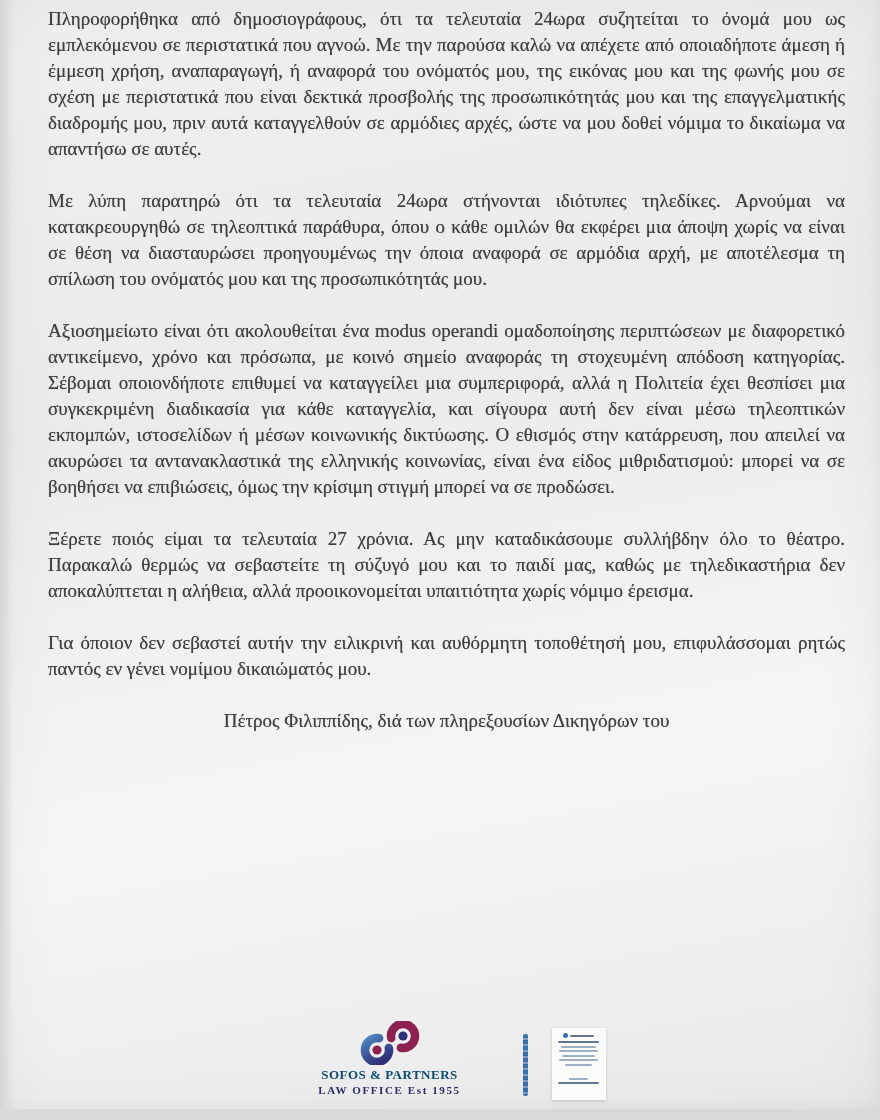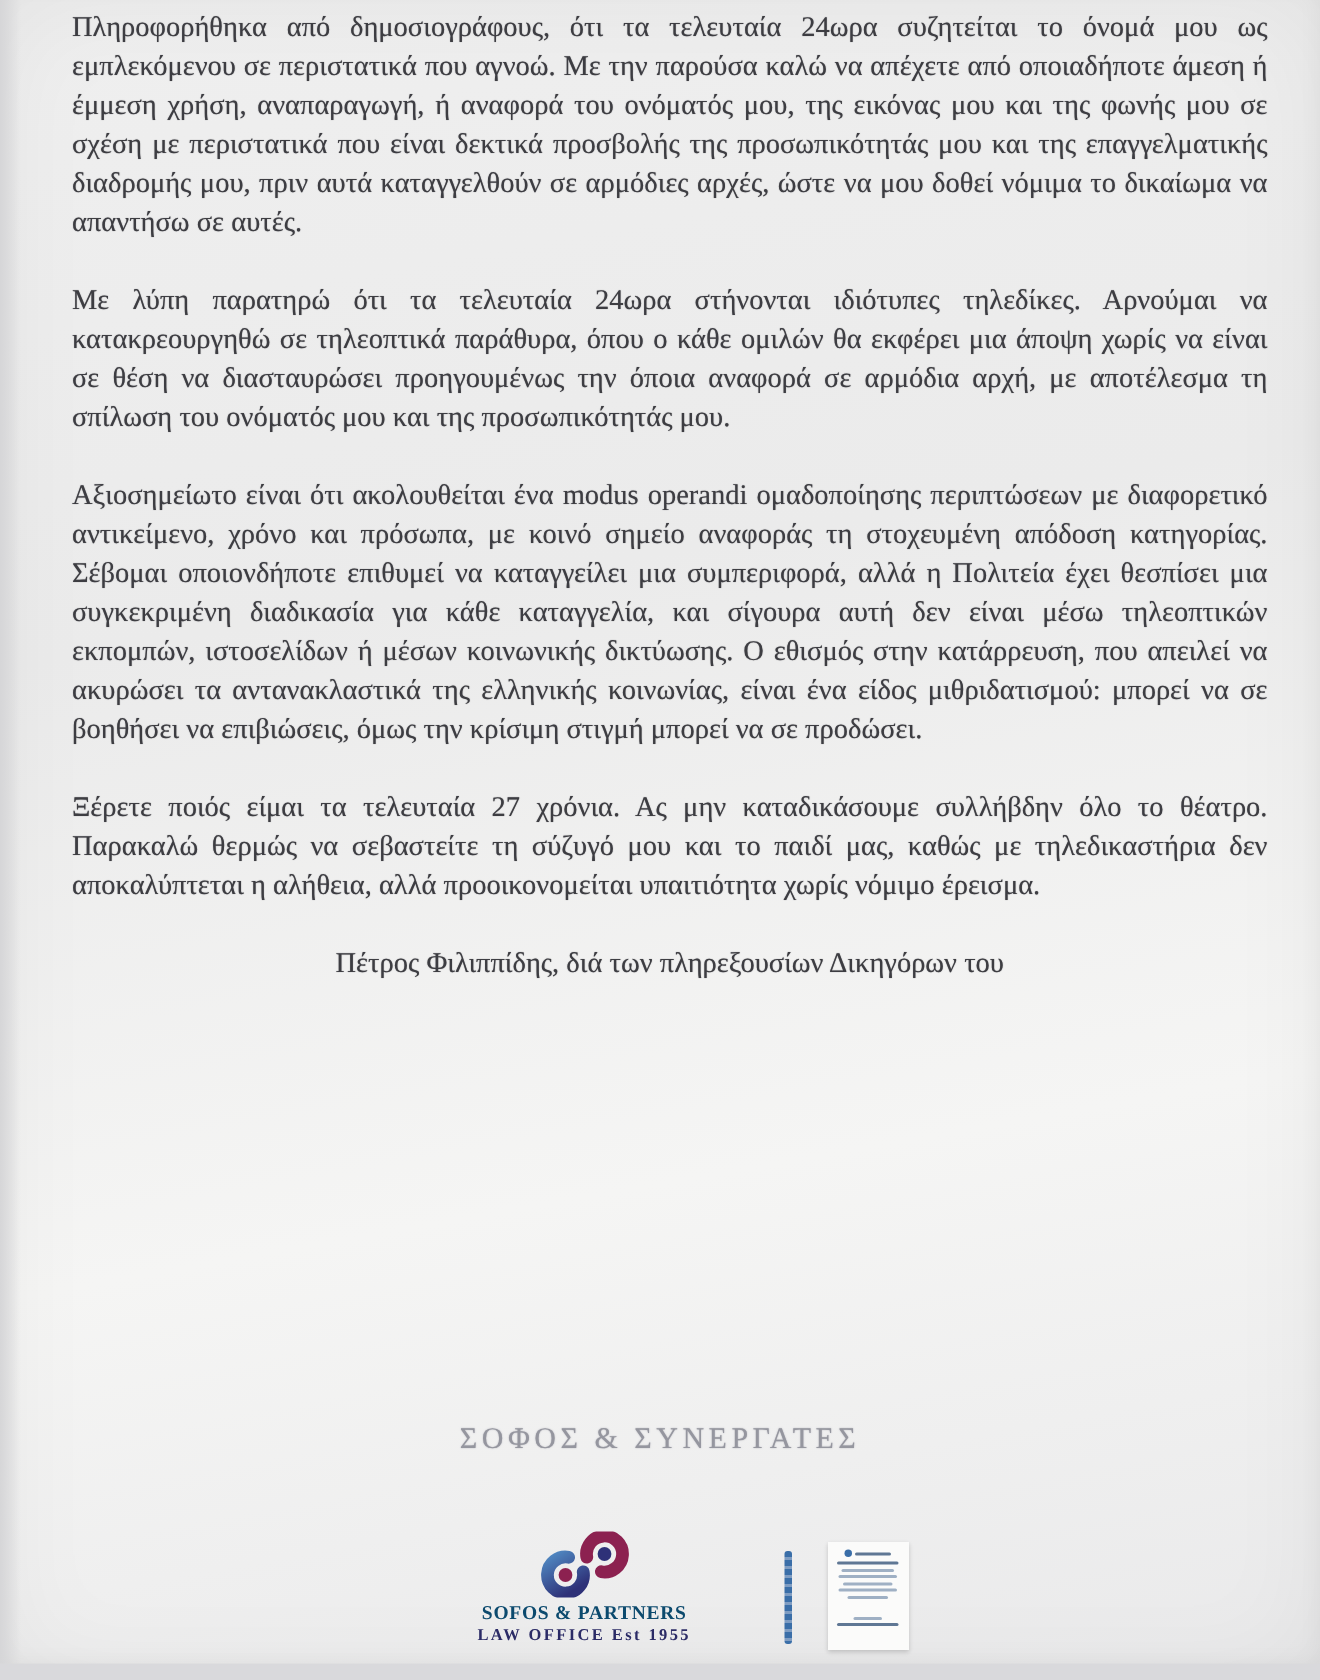--- a/index.html
+++ b/index.html
@@ -84,24 +84,24 @@
 <body>
 
 <div class="page">
   <div class="left-edge"></div>
 
   <div class="letter">
     <p>Πληροφορήθηκα από δημοσιογράφους, ότι τα τελευταία 24ωρα συζητείται το όνομά μου ως εμπλεκόμενου σε περιστατικά που αγνοώ. Με την παρούσα καλώ να απέχετε από οποιαδήποτε άμεση ή έμμεση χρήση, αναπαραγωγή, ή αναφορά του ονόματός μου, της εικόνας μου και της φωνής μου σε σχέση με περιστατικά που είναι δεκτικά προσβολής της προσωπικότητάς μου και της επαγγελματικής διαδρομής μου, πριν αυτά καταγγελθούν σε αρμόδιες αρχές, ώστε να μου δοθεί νόμιμα το δικαίωμα να απαντήσω σε αυτές.</p>
     <p>Με λύπη παρατηρώ ότι τα τελευταία 24ωρα στήνονται ιδιότυπες τηλεδίκες. Αρνούμαι να κατακρεουργηθώ σε τηλεοπτικά παράθυρα, όπου ο κάθε ομιλών θα εκφέρει μια άποψη χωρίς να είναι σε θέση να διασταυρώσει προηγουμένως την όποια αναφορά σε αρμόδια αρχή, με αποτέλεσμα τη σπίλωση του ονόματός μου και της προσωπικότητάς μου.</p>
     <p>Αξιοσημείωτο είναι ότι ακολουθείται ένα modus operandi ομαδοποίησης περιπτώσεων με διαφορετικό αντικείμενο, χρόνο και πρόσωπα, με κοινό σημείο αναφοράς τη στοχευμένη απόδοση κατηγορίας. Σέβομαι οποιονδήποτε επιθυμεί να καταγγείλει μια συμπεριφορά, αλλά η Πολιτεία έχει θεσπίσει μια συγκεκριμένη διαδικασία για κάθε καταγγελία, και σίγουρα αυτή δεν είναι μέσω τηλεοπτικών εκπομπών, ιστοσελίδων ή μέσων κοινωνικής δικτύωσης. Ο εθισμός στην κατάρρευση, που απειλεί να ακυρώσει τα αντανακλαστικά της ελληνικής κοινωνίας, είναι ένα είδος μιθριδατισμού: μπορεί να σε βοηθήσει να επιβιώσεις, όμως την κρίσιμη στιγμή μπορεί να σε προδώσει.</p>
     <p>Ξέρετε ποιός είμαι τα τελευταία 27 χρόνια. Ας μην καταδικάσουμε συλλήβδην όλο το θέατρο. Παρακαλώ θερμώς να σεβαστείτε τη σύζυγό μου και το παιδί μας, καθώς με τηλεδικαστήρια δεν αποκαλύπτεται η αλήθεια, αλλά προοικονομείται υπαιτιότητα χωρίς νόμιμο έρεισμα.</p>
+    <p>Για όποιον δεν σεβαστεί αυτήν την ειλικρινή και αυθόρμητη τοποθέτησή μου, επιφυλάσσομαι ρητώς παντός εν γένει νομίμου δικαιώματός μου.</p>
     <p class="signature">Πέτρος Φιλιππίδης, διά των πληρεξουσίων Δικηγόρων του</p>
   </div>
 
-  <div class="watermark">ΣΟΦΟΣ &amp; ΣΥΝΕΡΓΑΤΕΣ</div>
 
   <div class="footer">
     <div class="brand">
       <svg class="mark" width="78" height="44" viewBox="0 0 78 44" aria-hidden="true">
         <defs>
           <linearGradient id="blueGrad" x1="0" y1="0" x2="0.6" y2="1">
             <stop offset="0" stop-color="#4f86c0"></stop>
             <stop offset="1" stop-color="#2e3178"></stop>
           </linearGradient>
         </defs>

